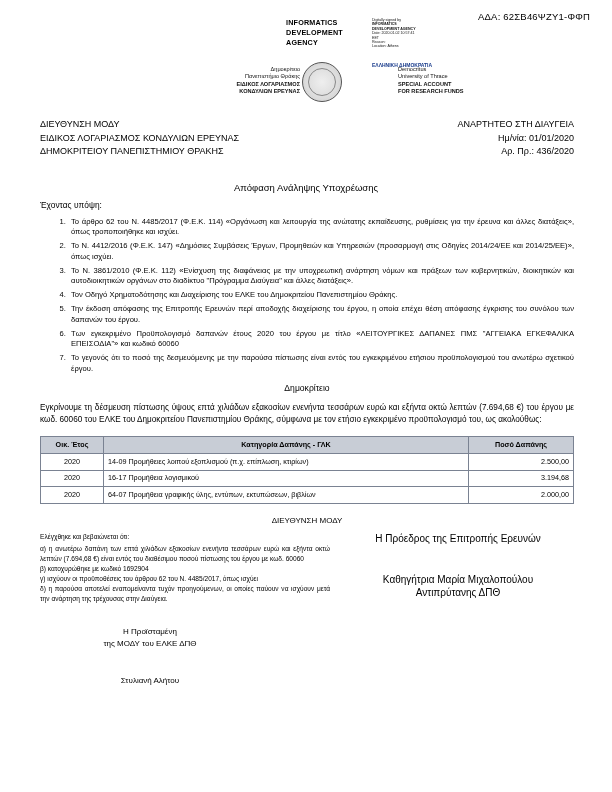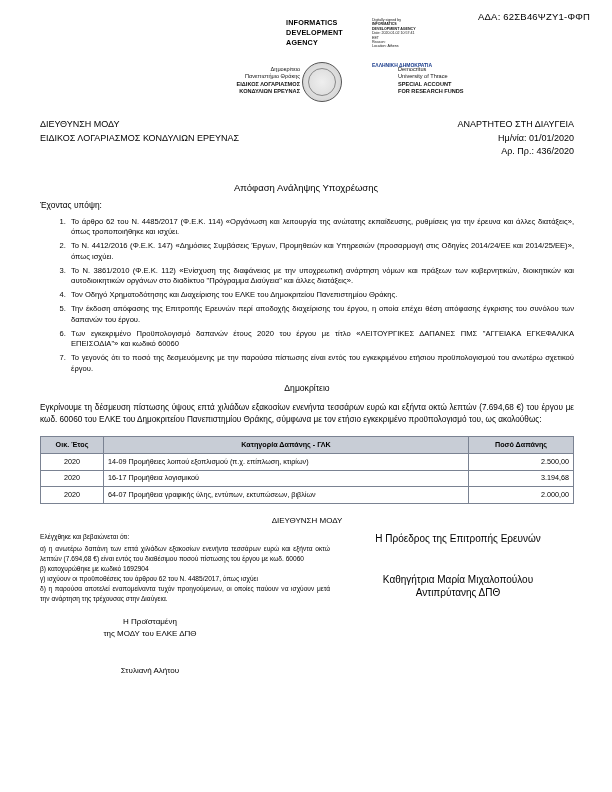--- a/index.html
+++ b/index.html
@@ -225,21 +225,21 @@
   .sig-left .lead { margin-bottom: 2px; }
   .sig-right {
     float: right;
     width: 232px;
     text-align: center;
     font-size: 10px;
     line-height: 13px;
   }
   .sig-right .gap { height: 28px; }
   .sig-left-foot {
-    margin-top: 12px;
+    margin-top: 22px;
     text-align: center;
     width: 220px;
     font-size: 8px;
     line-height: 12px;
   }
   .sig-left-name {
     margin-top: 26px;
     text-align: center;
     width: 220px;
     font-size: 8px;
@@ -283,20 +283,21 @@
       <div>University of Thrace</div>
       <div class="b">SPECIAL ACCOUNT</div>
       <div class="b">FOR RESEARCH FUNDS</div>
     </div>
   </div>
 
   <div class="meta">
     <div class="meta-left">
       <div>ΔΙΕΥΘΥΝΣΗ ΜΟΔΥ</div>
       <div>ΕΙΔΙΚΟΣ ΛΟΓΑΡΙΑΣΜΟΣ ΚΟΝΔΥΛΙΩΝ ΕΡΕΥΝΑΣ</div>
+      <div>ΔΗΜΟΚΡΙΤΕΙΟΥ ΠΑΝΕΠΙΣΤΗΜΙΟΥ ΘΡΑΚΗΣ</div>
     </div>
     <div class="meta-right">
       <div>ΑΝΑΡΤΗΤΕΟ ΣΤΗ ΔΙΑΥΓΕΙΑ</div>
       <div></div>
       <div>Ημ/νία: 01/01/2020</div>
       <div>Αρ. Πρ.: 436/2020</div>
     </div>
     <div class="clear"></div>
   </div>
 

